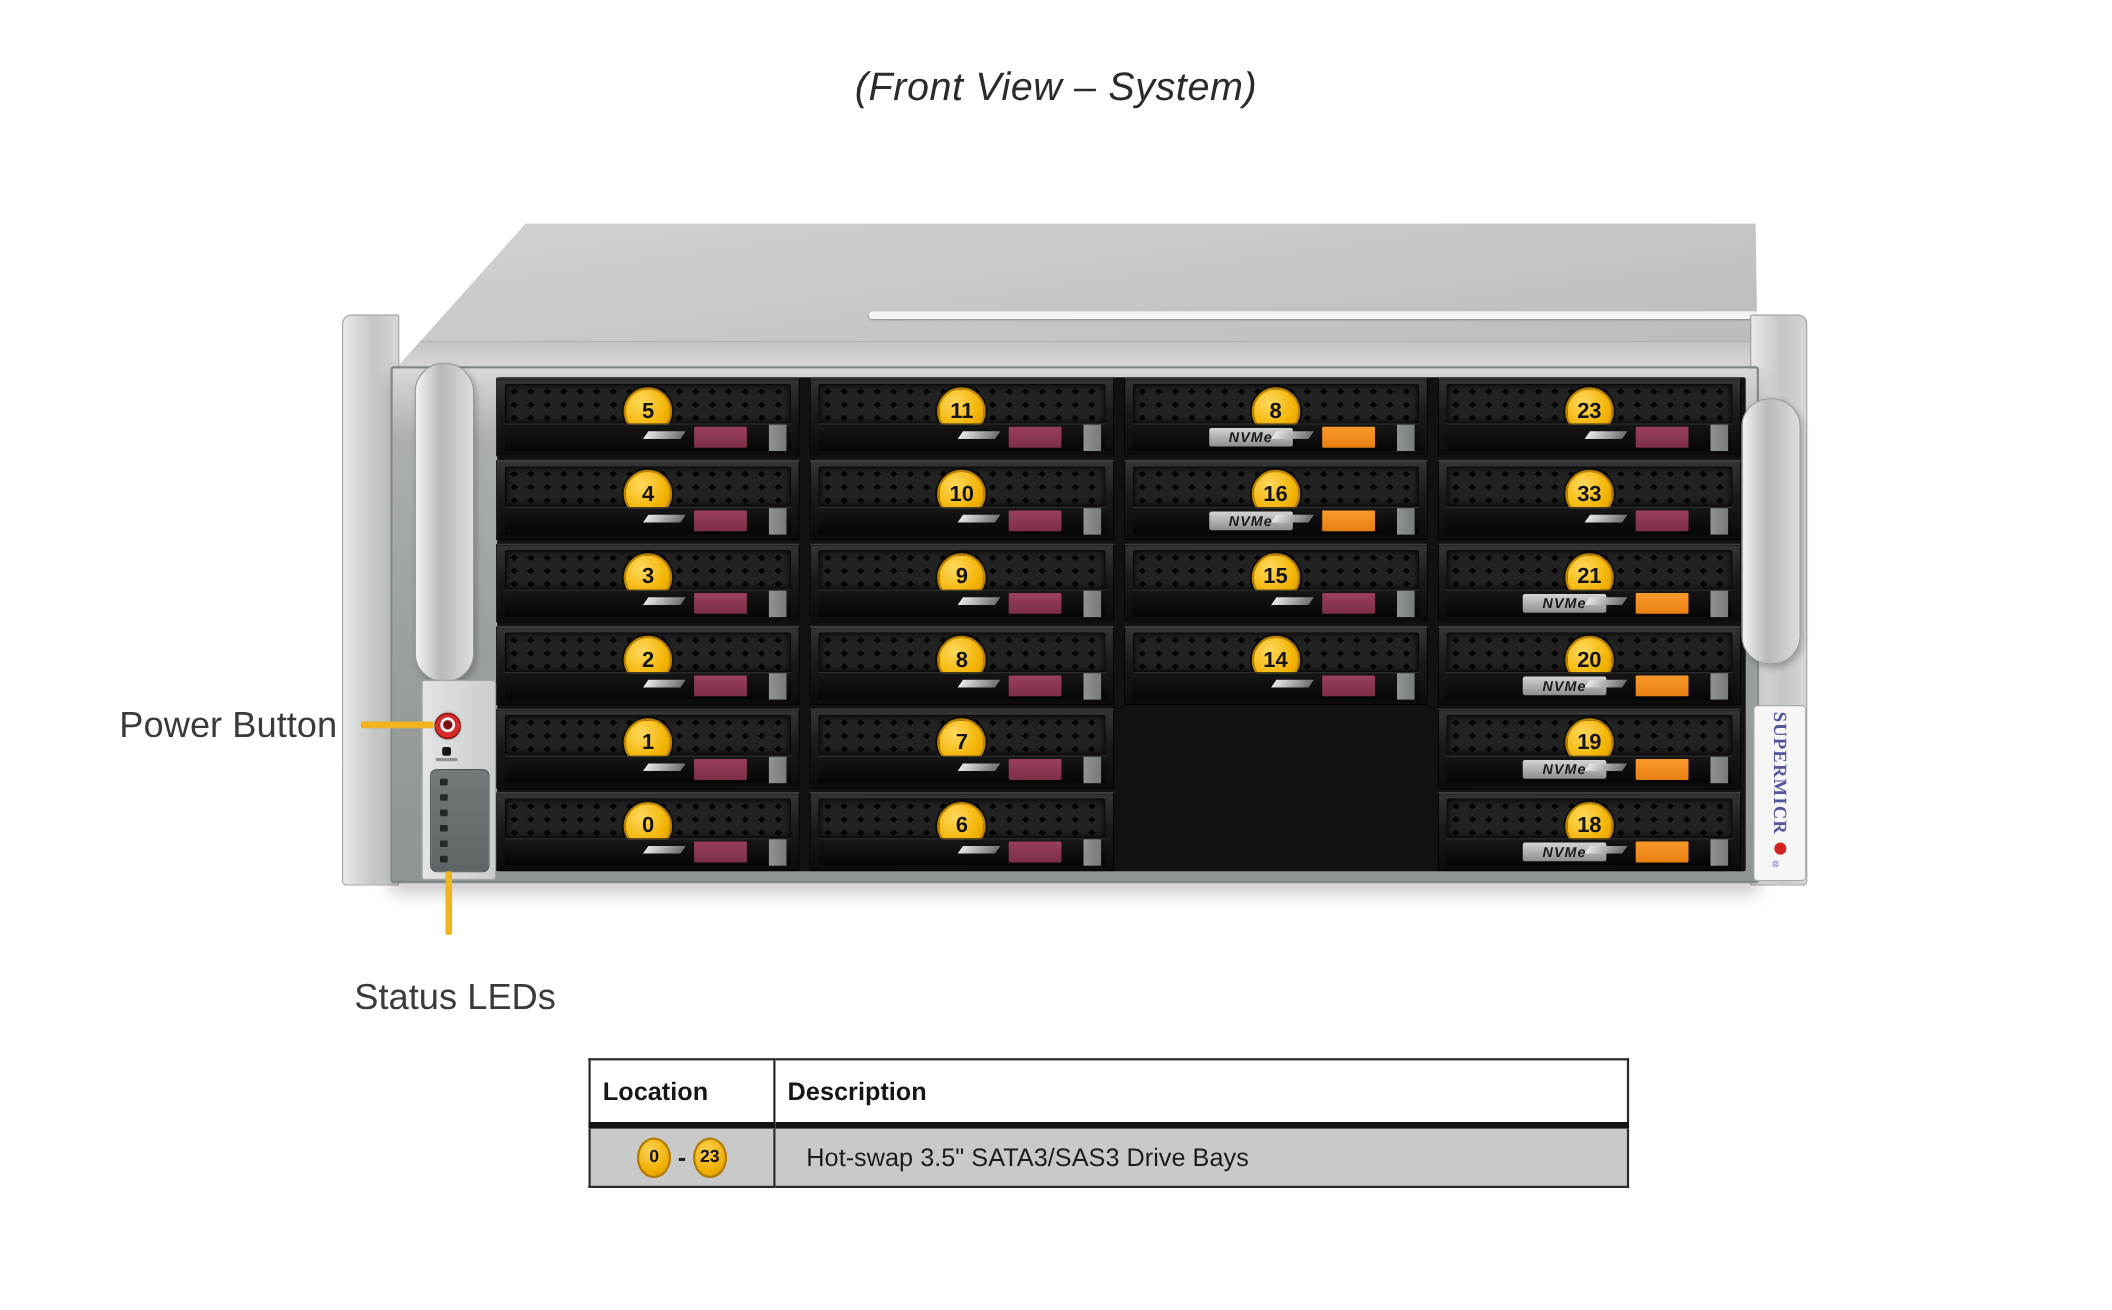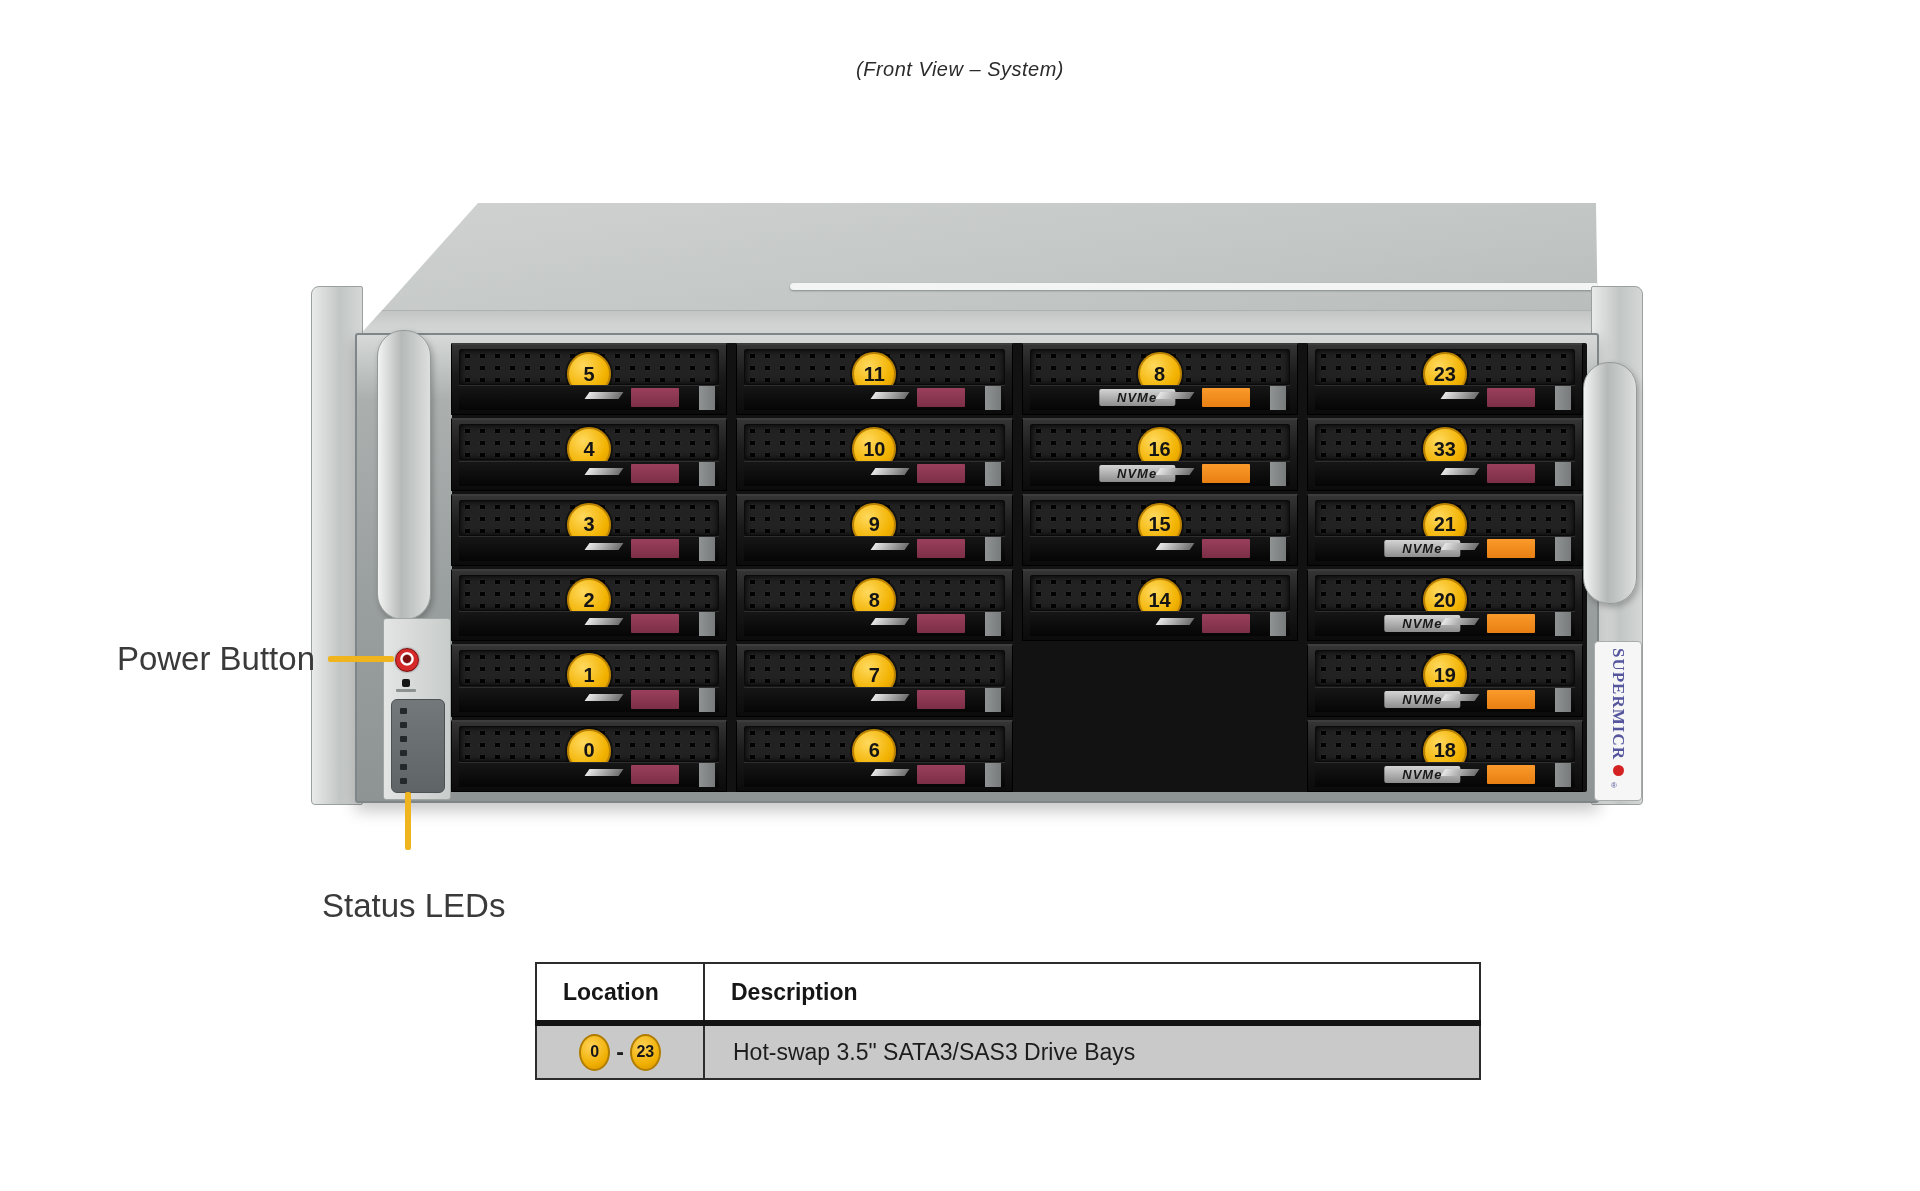--- a/index.html
+++ b/index.html
@@ -3,21 +3,21 @@
 <meta charset="utf-8">
 <style>
   html,body{margin:0;padding:0;}
   body{
     width:1920px;height:1191px;position:relative;overflow:hidden;
     background:#ffffff;font-family:"Liberation Sans",sans-serif;color:#222;
   }
   
   .fig-title{
     position:absolute;top:58px;left:0;width:100%;text-align:center;
-    font-size:20px;font-style:italic;color:#2b2b2b;letter-spacing:.5px;
+    font-size:36px;font-style:italic;color:#2b2b2b;letter-spacing:.5px;
   }
   
   .lid{
     position:absolute;left:360px;top:203px;width:1238px;height:132px;
     background:linear-gradient(172deg,#cfd2d0,#c3c7c5 55%,#b7bbb9);
     clip-path:polygon(118px 0,1236px 0,1238px 132px,0 132px);
   }
   .lid-groove{
     position:absolute;left:430px;top:80px;width:950px;height:7px;
     background:#f3f5f4;border-radius:4px;box-shadow:0 1px 2px rgba(120,128,126,.8);
@@ -127,33 +127,33 @@
   }
   .nvme-strip{
     position:absolute;left:32%;top:3px;width:76px;height:17px;
     transform:translateX(-18%);
     background:linear-gradient(180deg,#d4d4d4,#8d8d8d);border-radius:2px;
     display:flex;align-items:center;justify-content:center;
     font-size:13px;font-weight:bold;font-style:italic;color:#191919;letter-spacing:1px;
   }
   
   .callout-label{position:absolute;font-size:33px;color:#3a3a3a;}
-  #power-label{left:100px;top:640px;width:215px;text-align:right;}
+  #power-label{left:100px;top:640px;width:215px;text-align:center;}
   #status-label{left:322px;top:887px;}
   .callout-line{position:absolute;background:#f0b41e;border-radius:2px;}
   #power-line{left:328px;top:656px;width:66px;height:6px;}
   #status-line{left:405px;top:792px;width:6px;height:58px;}
   
   .spec-table{
     position:absolute;left:535px;top:962px;width:946px;
     border-collapse:collapse;table-layout:fixed;background:#fff;
   }
   .spec-table th,.spec-table td{border:2px solid #2c2c2c;}
   .spec-table th{
-    height:54px;text-align:left;padding-left:26px;font-size:23px;color:#161616;
+    height:54px;text-align:left;padding-left:11px;font-size:23px;color:#161616;
     border-bottom:6px solid #141414;background:#fff;
   }
   .spec-table td{height:50px;font-size:23px;color:#1d1d1d;}
   .spec-table col.loc{width:168px;}
   td.loc-cell{text-align:center;margin-left:27px;}
   td.desc-cell{padding-left:28px;}
   tr.shaded td{background:#c9c9c9;}
   .tbl-badge{
     display:inline-flex;align-items:center;justify-content:center;
     width:27px;height:33px;border-radius:50%;

